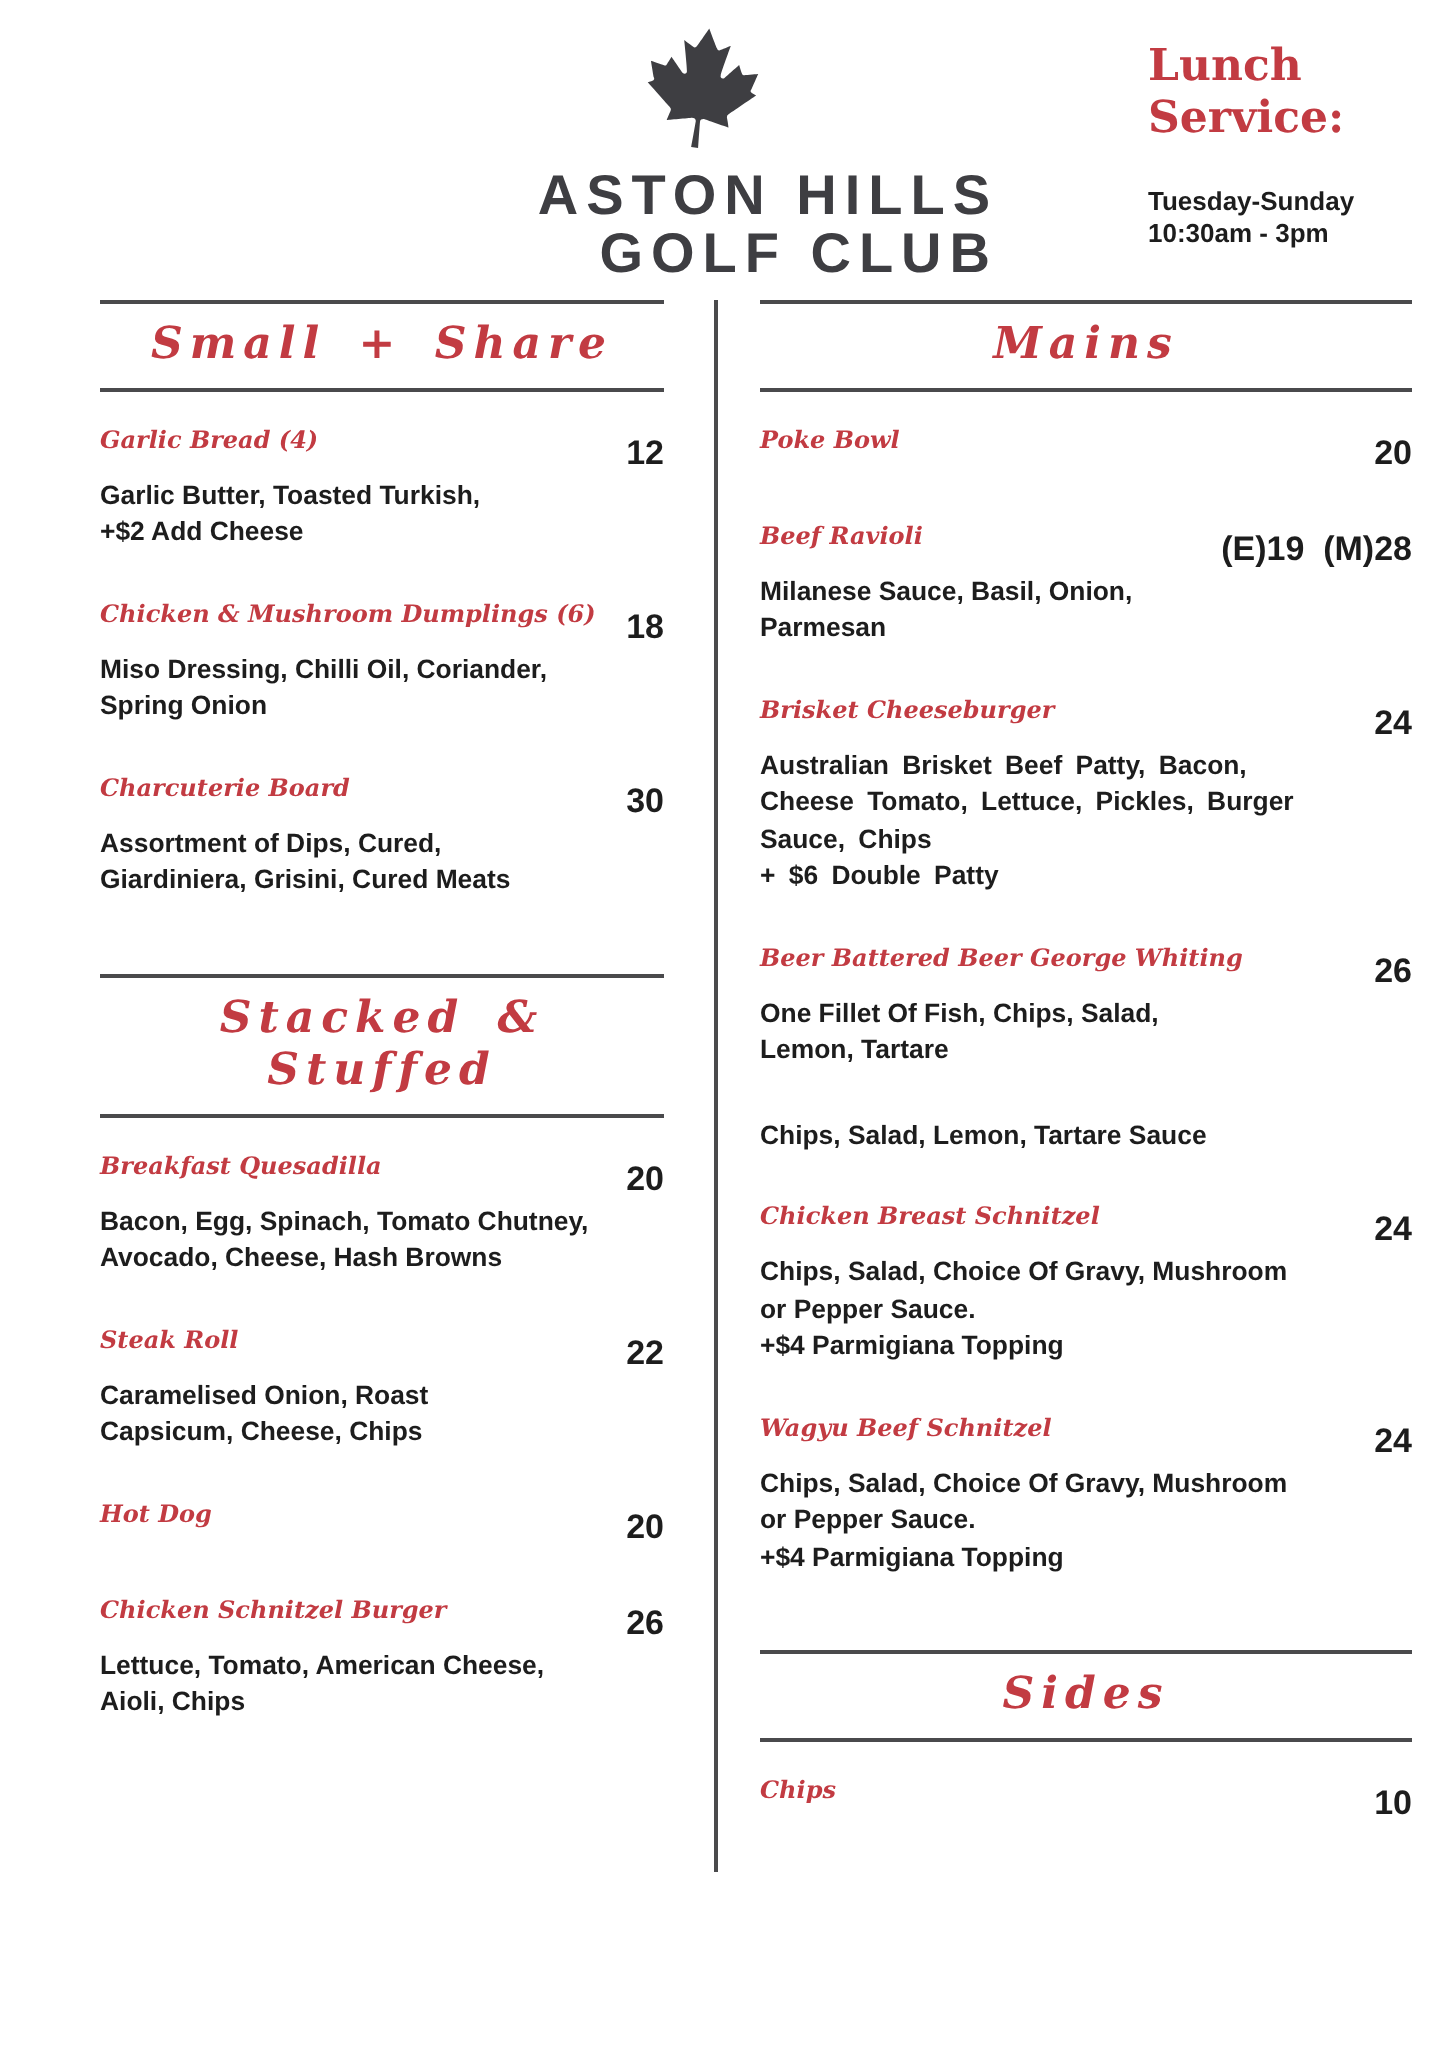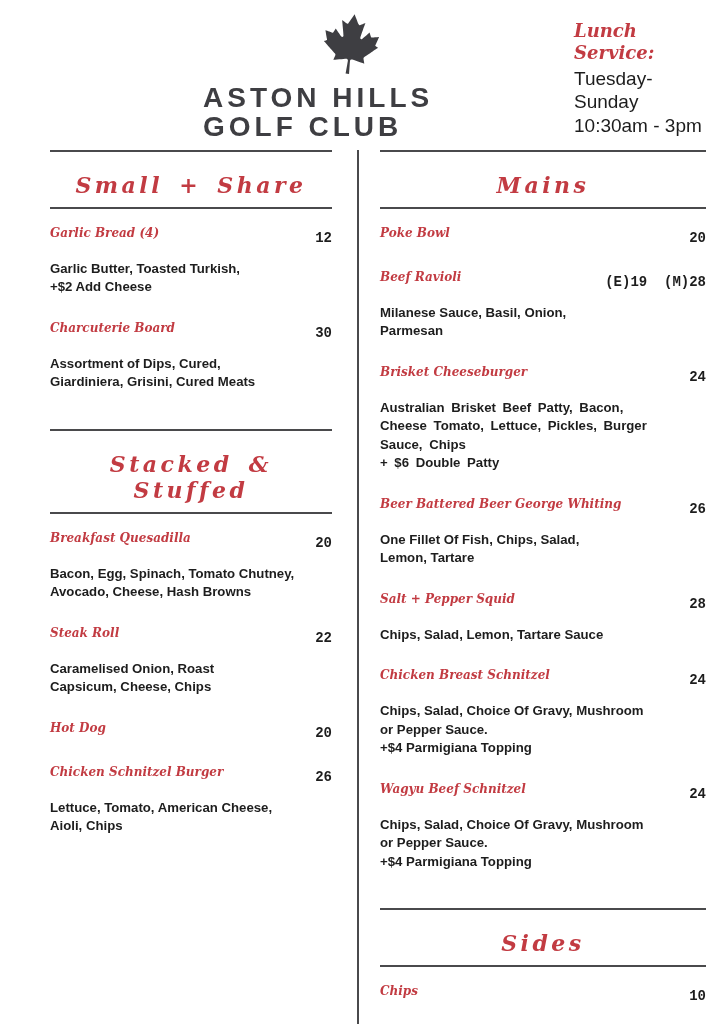--- a/index.html
+++ b/index.html
@@ -16,70 +16,70 @@
     color:var(--ink);
     position:relative;
     overflow:hidden;
   }
   .page{position:relative;width:724px;height:1024px;background:#ffffff;}
 
   
   .header{position:relative;height:148px;}
   .logo-block{
     position:absolute;left:203px;top:8px;width:296px;
-    text-align:left;
+    text-align:right;
   }
   .leaf-wrap{height:76px;display:flex;justify-content:center;align-items:flex-start;}
   .leaf-wrap svg{width:60px;height:72px;transform:rotate(7deg);}
   .club-line{
     font-weight:bold;font-size:28px;letter-spacing:4px;
     color:var(--logo-gray);line-height:1.02;
     font-family:"Liberation Sans",sans-serif;
   }
   .service-box{position:absolute;left:574px;top:20px;width:140px;}
   .service-title{
-    font-family:"DejaVu Serif",serif;font-style:italic;font-weight:600;
-    color:var(--accent);font-size:18px;line-height:1.2;margin-bottom:4px;
-  }
-  .service-line{font-weight:normal;font-size:19px;line-height:1.22;color:var(--ink);}
+    font-family:"DejaVu Serif",serif;font-weight:600;
+    color:var(--accent);font-size:22px;line-height:1.2;margin-bottom:20px;
+  }
+  .service-line{font-weight:bold;font-size:13px;line-height:1.22;color:var(--ink);}
 
   
   .menu{display:flex;align-items:stretch;padding:0 18px 0 50px;margin-top:2px;}
   .col-left{width:282px;flex:none;}
   .vdivider{width:2px;background:var(--rule);flex:none;margin-left:25px;margin-right:21px;}
   .col-right{width:326px;flex:none;}
 
   .section-head{
     border-top:2px solid var(--rule);
     border-bottom:2px solid var(--rule);
     text-align:center;
-    padding:20px 0 9px;
+    padding:7px 0 9px;
     margin-bottom:17px;
   }
   .menu-section + .menu-section .section-head{margin-top:37px;}
   .section-title{
     font-family:"DejaVu Serif",serif;font-style:italic;font-weight:600;
     color:var(--accent);font-size:22px;letter-spacing:3.5px;word-spacing:5px;
   }
 
   .menu-item{margin-bottom:24px;}
   .item-head{display:flex;align-items:flex-start;}
   .item-name{
     font-family:"DejaVu Serif",serif;font-style:italic;font-weight:700;
     color:var(--accent);font-size:12px;line-height:1.32;
     flex:1 1 auto;padding-right:8px;
   }
   .item-price{
     flex:none;margin-left:auto;
-    font-weight:bold;font-size:14px;color:var(--ink);
-    padding-top:4px;white-space:pre;font-family:Liberation Mono, monospace;
+    font-weight:bold;font-size:17px;color:var(--ink);
+    padding-top:4px;white-space:pre;
   }
   .item-desc{
     font-weight:bold;font-size:13.2px;line-height:1.4;color:var(--ink);
-    white-space:pre-line;margin-top:14px;
+    white-space:pre-line;margin-top:2px;
   }
   .item-desc.justify{word-spacing:3px;}
 </style>
 </head>
 <body>
 
 <div class="page">
 
   <div class="header">
     <div class="logo-block">
@@ -108,20 +108,28 @@
   <div class="menu-item">
     <div class="item-head">
       <span class="item-name">Garlic Bread (4)</span>
       <span class="item-price">12</span>
     </div>
     <p class="item-desc">Garlic Butter, Toasted Turkish,
 +$2 Add Cheese</p>
   </div>
 
 
+  <div class="menu-item">
+    <div class="item-head">
+      <span class="item-name">Chicken &amp; Mushroom Dumplings (6)</span>
+      <span class="item-price">18</span>
+    </div>
+    <p class="item-desc">Miso Dressing, Chilli Oil, Coriander,
+Spring Onion</p>
+  </div>
 
   <div class="menu-item">
     <div class="item-head">
       <span class="item-name">Charcuterie Board</span>
       <span class="item-price">30</span>
     </div>
     <p class="item-desc">Assortment of Dips, Cured,
 Giardiniera, Grisini, Cured Meats</p>
   </div>
 </div>
@@ -206,24 +214,20 @@
   <div class="menu-item">
     <div class="item-head">
       <span class="item-name">Beer Battered Beer George Whiting</span>
       <span class="item-price">26</span>
     </div>
     <p class="item-desc">One Fillet Of Fish, Chips, Salad,
 Lemon, Tartare</p>
   </div>
 
   <div class="menu-item">
-    <div class="item-head">
-      <span class="item-name">Salt + Pepper Squid</span>
-      <span class="item-price">28</span>
-    </div>
     <p class="item-desc">Chips, Salad, Lemon, Tartare Sauce</p>
   </div>
 
   <div class="menu-item">
     <div class="item-head">
       <span class="item-name">Chicken Breast Schnitzel</span>
       <span class="item-price">24</span>
     </div>
     <p class="item-desc">Chips, Salad, Choice Of Gravy, Mushroom
 or Pepper Sauce.

